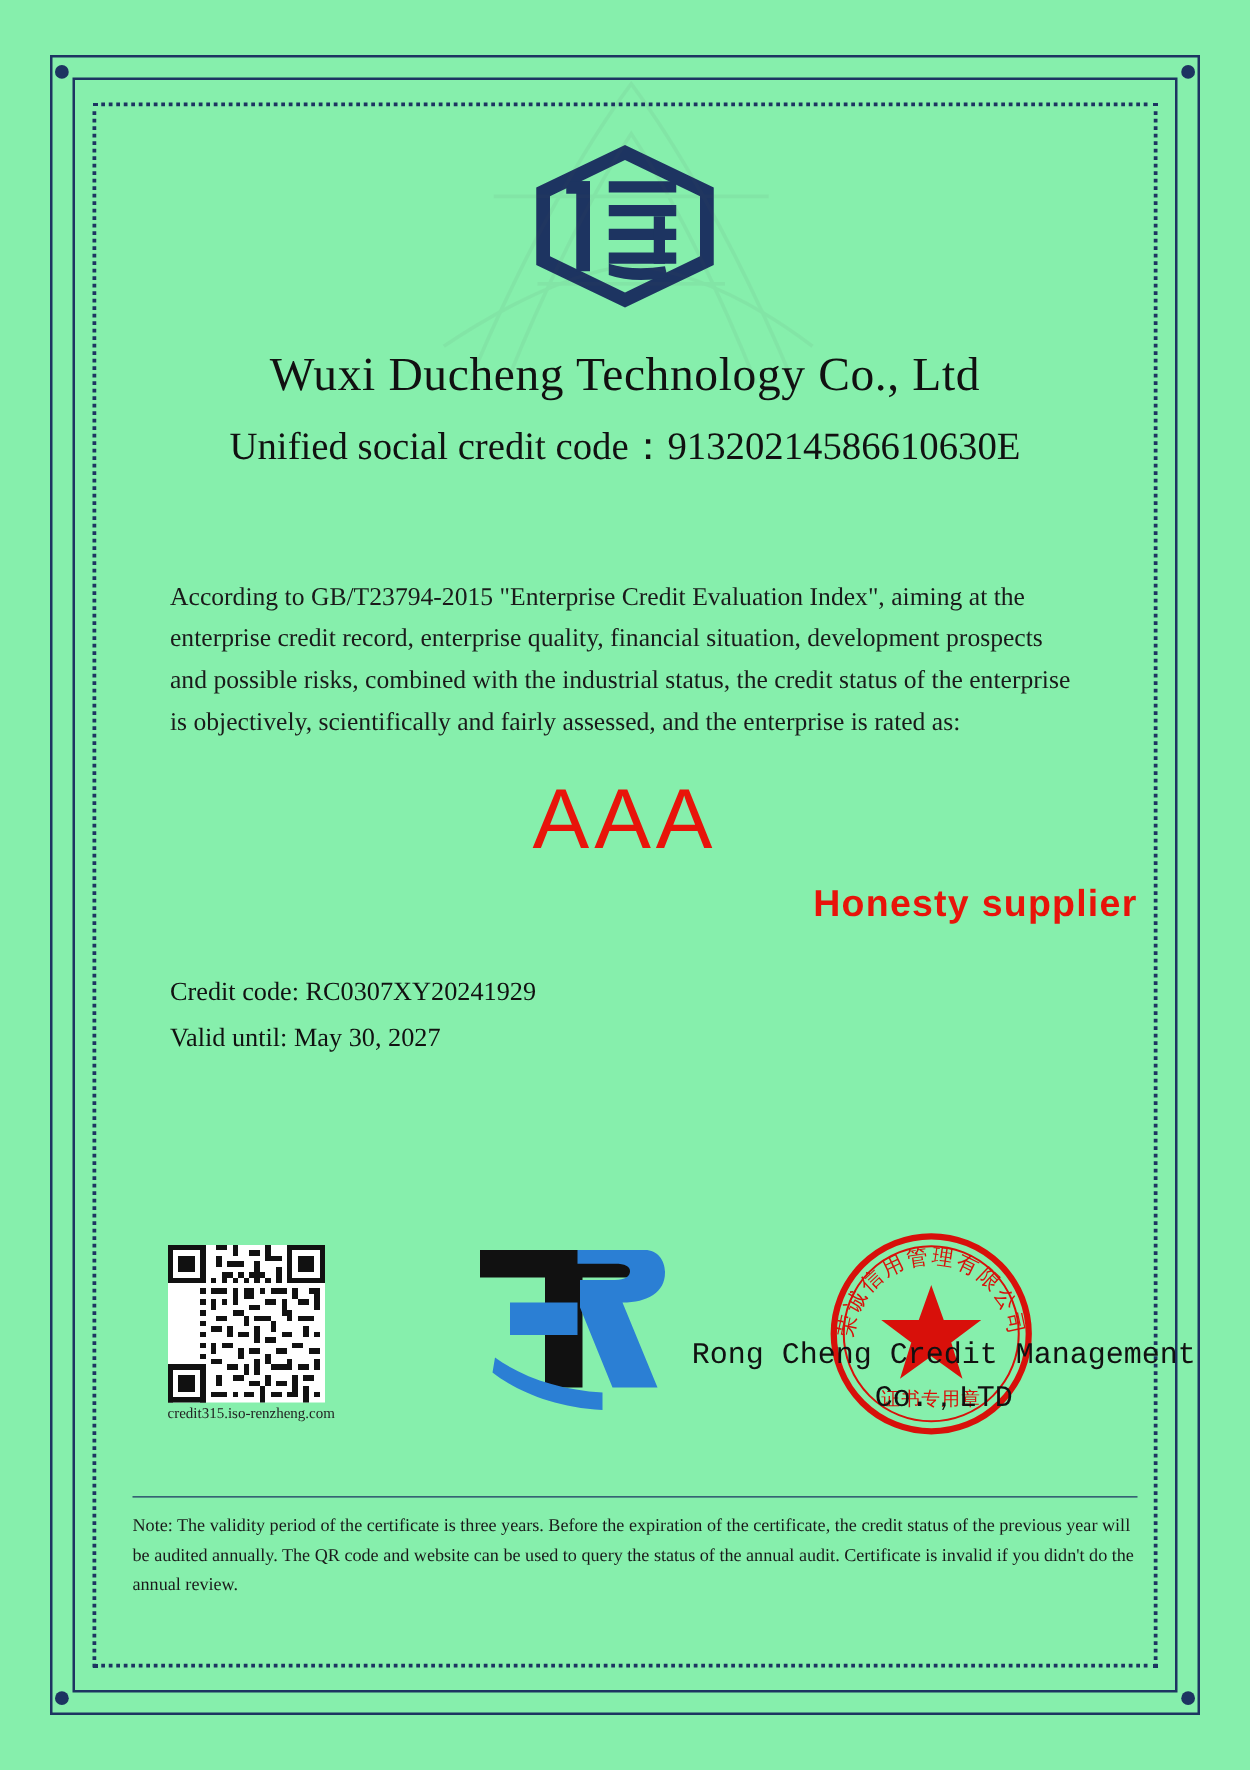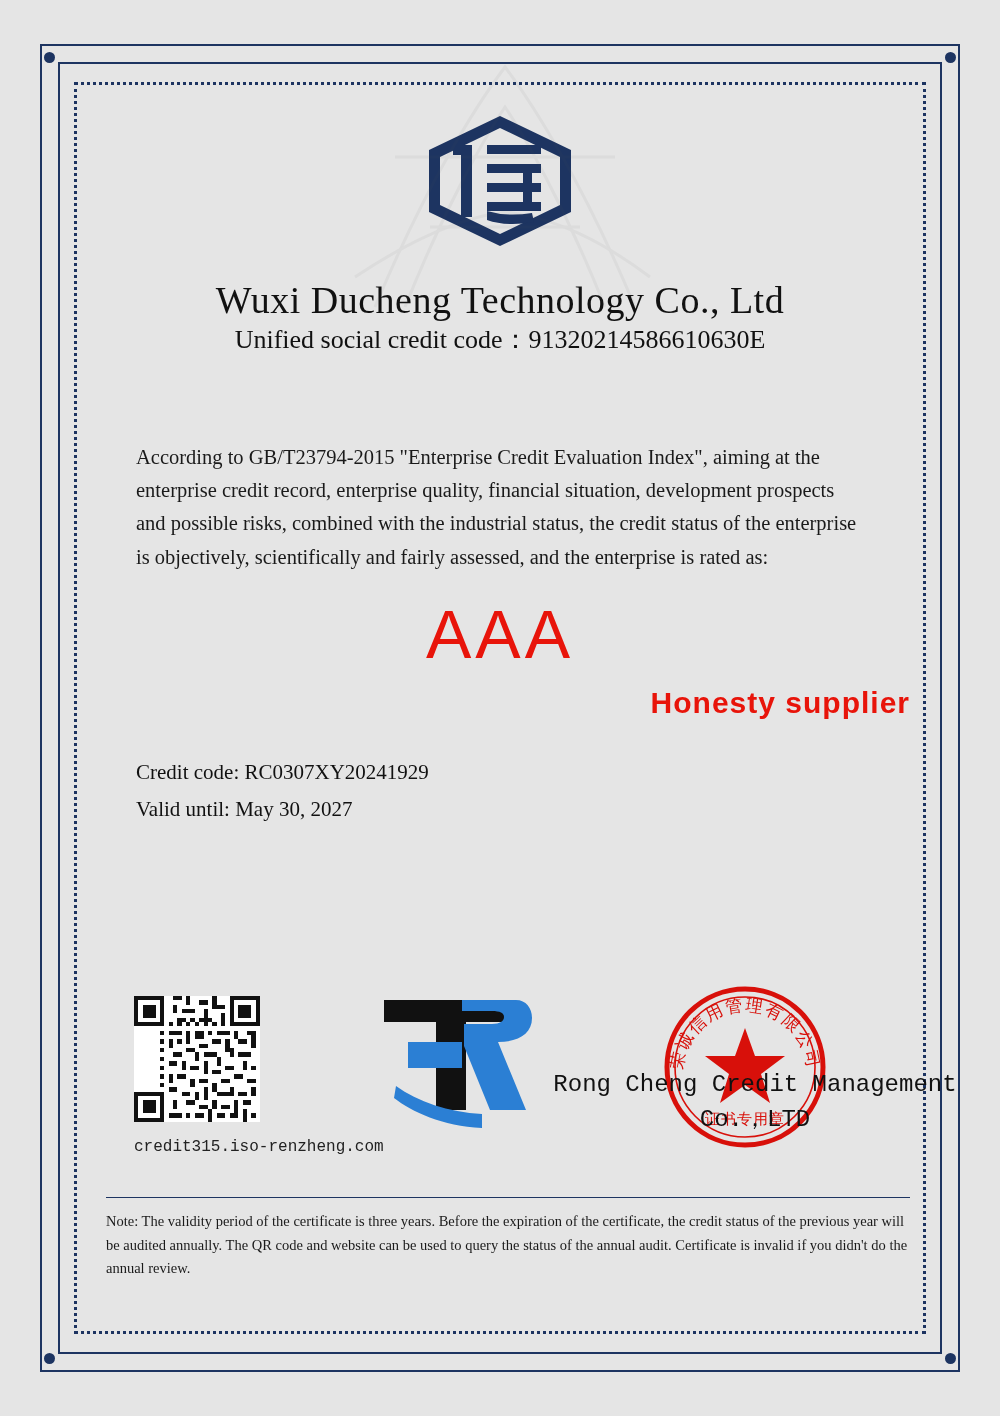--- a/index.html
+++ b/index.html
@@ -13,21 +13,21 @@
     position: relative;
     font-family: "Liberation Serif", serif;
     color: #111111;
     overflow: hidden;
   }
 
   
   .page {
     position: absolute;
     inset: 0;
-    background: #e5e5e5;
+    background: #86efac;
   }
 
   .outer-rule {
     position: absolute;
     left: 40px;
     top: 44px;
     right: 40px;
     bottom: 44px;
     border: 2px solid #1d3461;
     box-sizing: border-box;
@@ -94,21 +94,22 @@
   .company-name {
     text-align: center;
     font-size: 38px;
     letter-spacing: 0.5px;
     margin-top: 22px;
     color: #111;
     font-family: "Liberation Serif", serif;
   }
   .credit-code-line {
     text-align: center;
-    font-size: 26px;
+    font-size: 31px;
+    margin-top: 14px;
     color: #111;
   }
 
   .body-text {
     margin-top: 84px;
     padding: 0 46px 0 46px;
     font-size: 20.5px;
     line-height: 1.62;
     color: #1a1a1a;
     text-align: left;
@@ -156,25 +157,25 @@
     left: 44px;
     top: 0;
     width: 132px;
   }
   .qr {
     width: 126px;
     height: 126px;
     display: block;
   }
   .qr-url {
-    margin-top: 16px;
-    font-size: 16px;
+    margin-top: 1px;
+    font-size: 12px;
     color: #222;
     white-space: nowrap;
-    font-family: Liberation Mono, monospace;
+    font-family: Liberation Serif, serif;
   }
 
   .rc-logo {
     position: absolute;
     left: 276px;
     top: -6px;
     width: 170px;
     height: 140px;
   }
 

